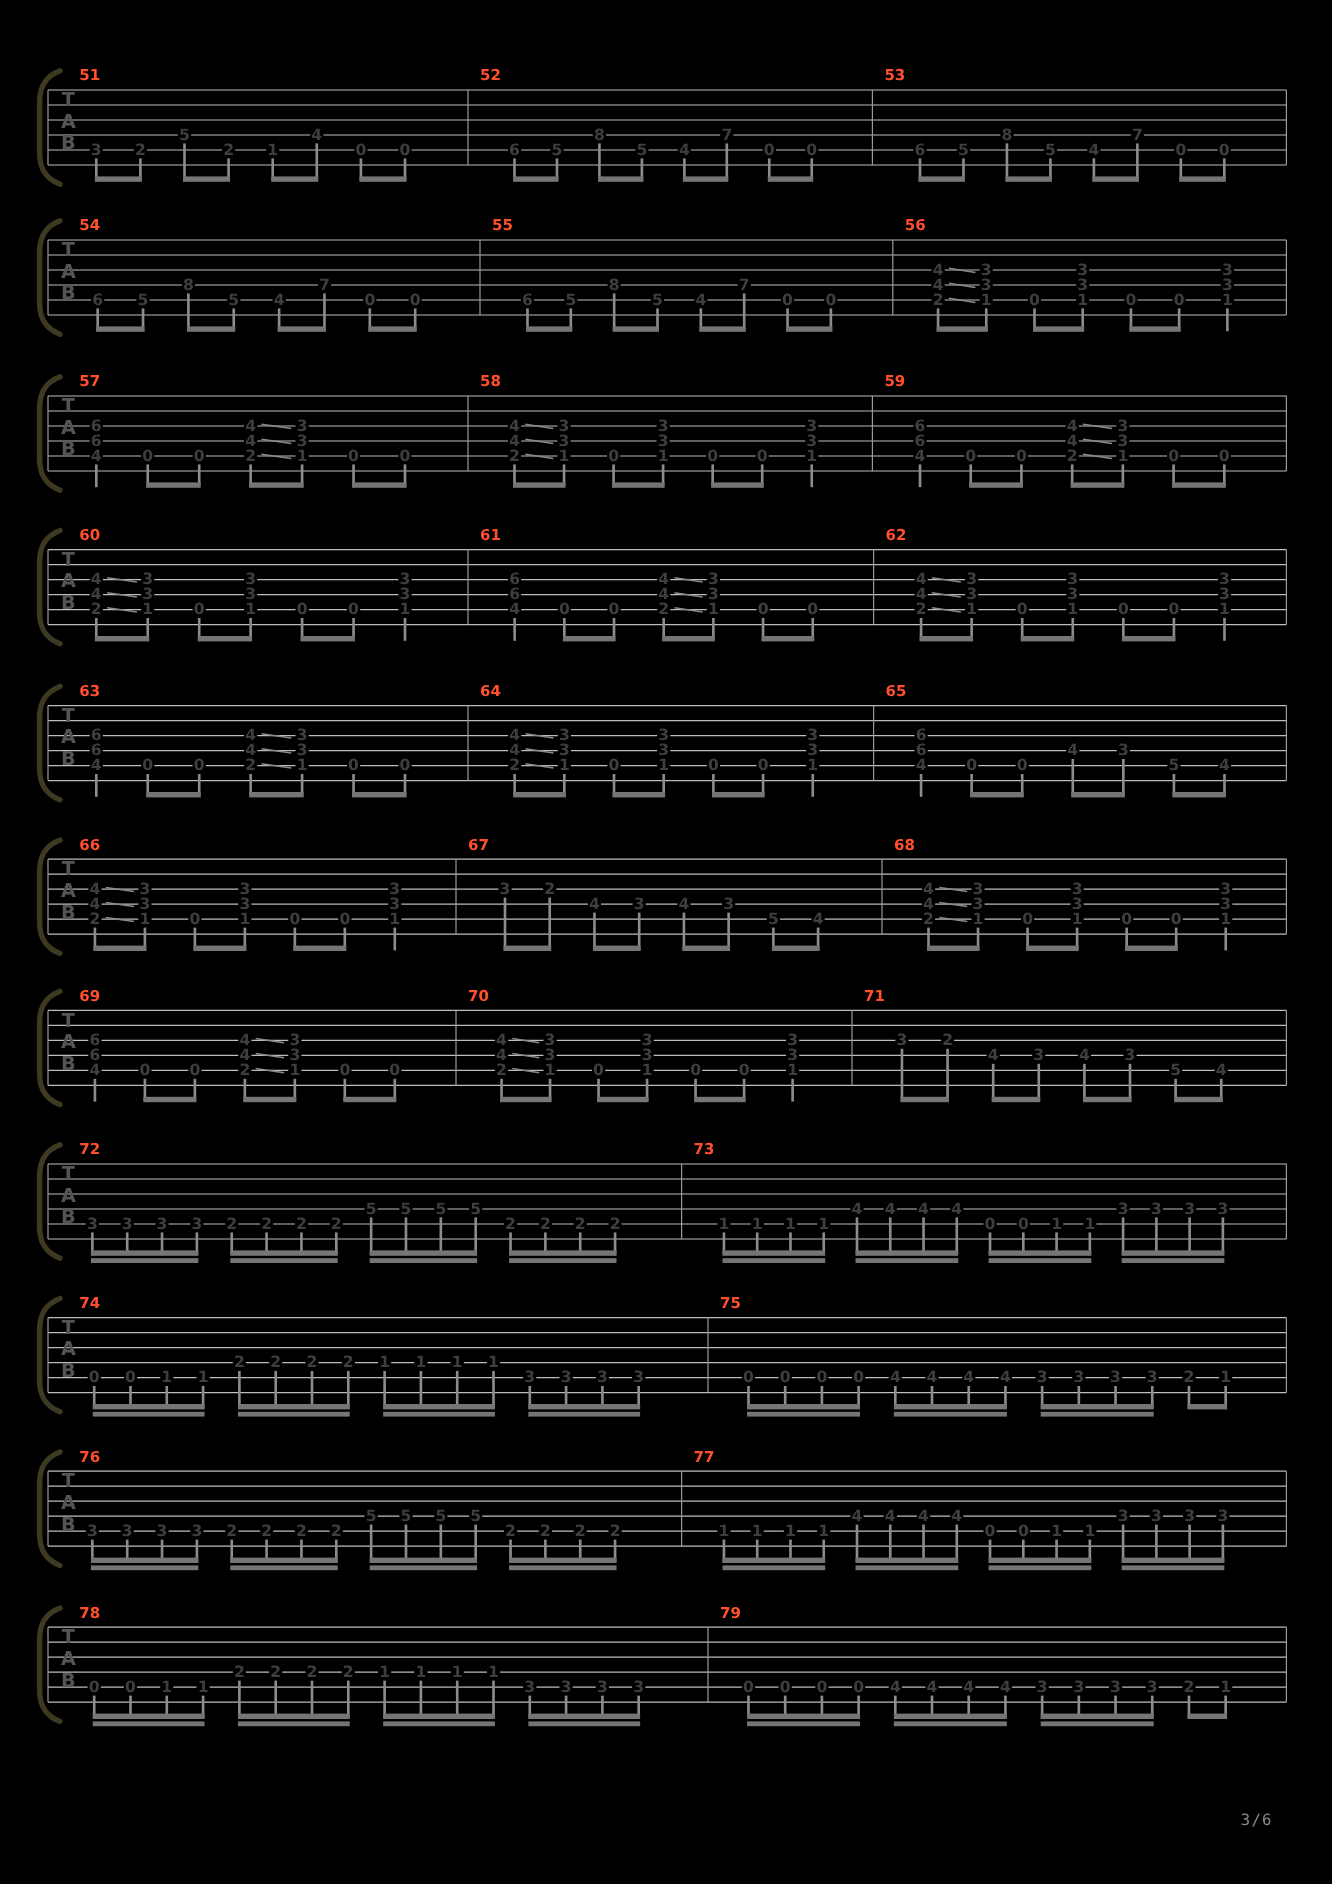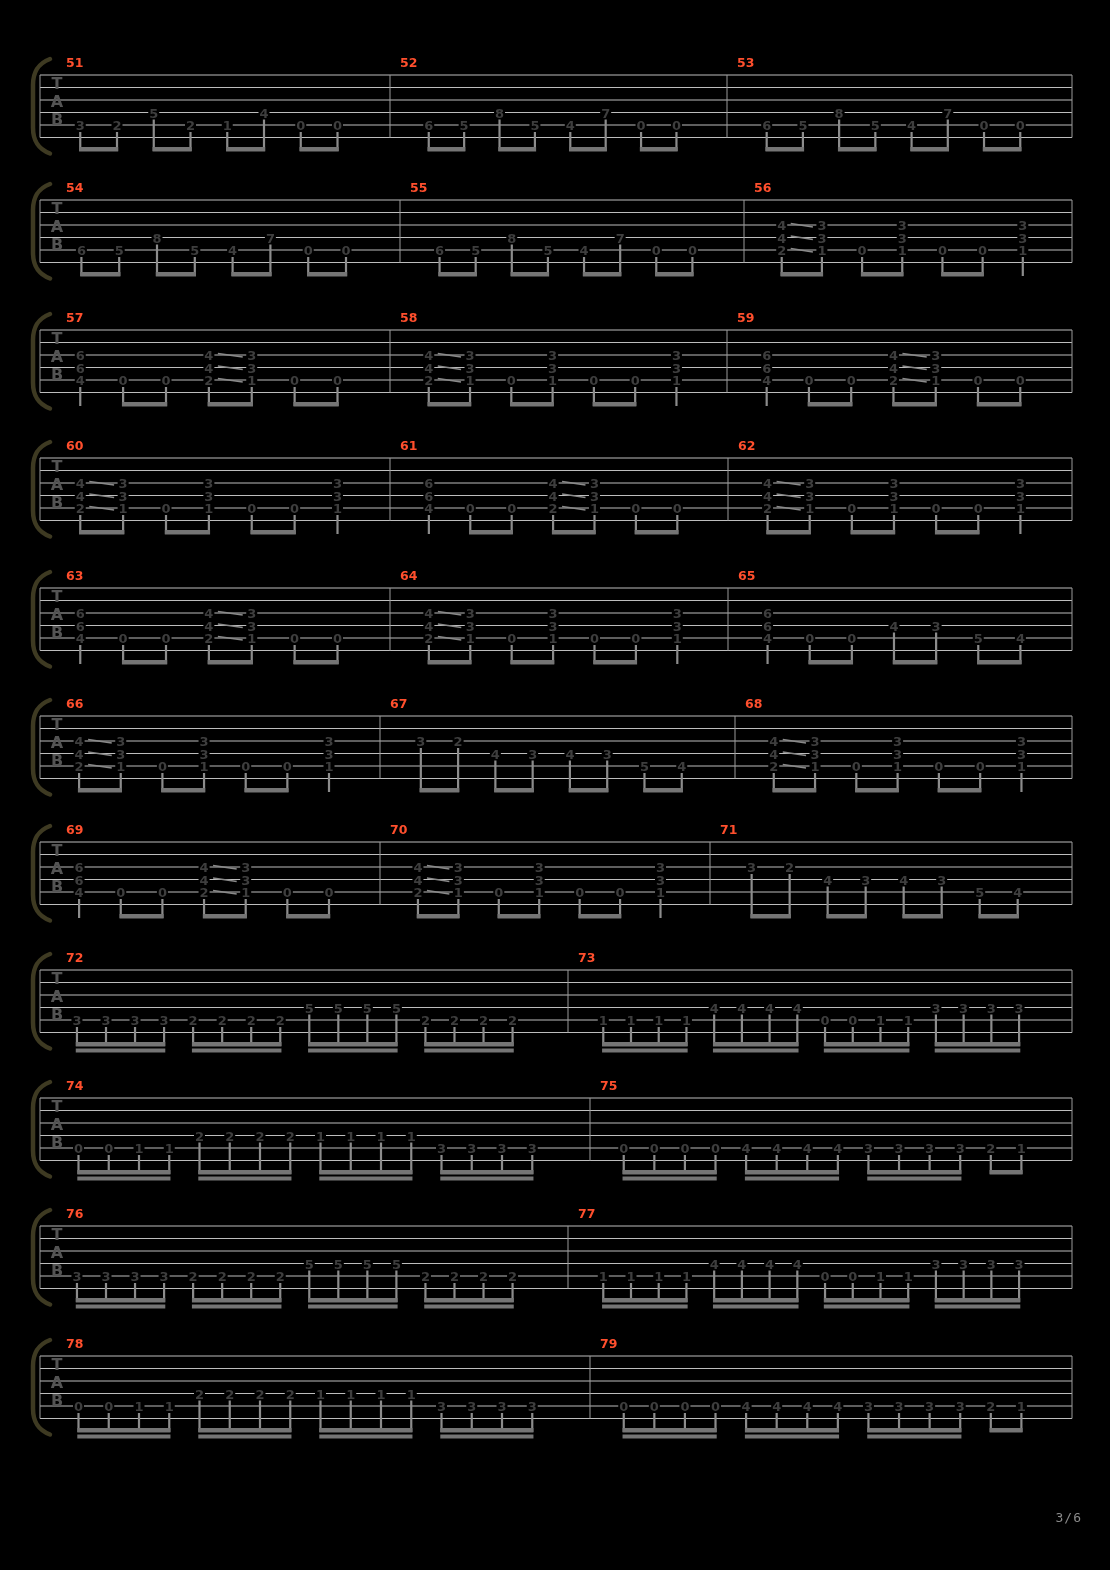--- a/index.html
+++ b/index.html
@@ -2,21 +2,21 @@
 <html><head>
 <meta charset="utf-8">
 <style>
   html,body{margin:0;padding:0;background:#000;}
   .sheet{position:relative;width:1110px;height:1570px;background:#000;overflow:hidden;
          font-family:"DejaVu Sans",sans-serif;}
   svg text{user-select:none;}
   .fret{font:bold 13px "DejaVu Sans",sans-serif;}
   .clef{font:bold 16px "DejaVu Sans",sans-serif;}
   .mnum{font:bold 12.5px "DejaVu Sans",sans-serif;}
-  .page-indicator{position:absolute;left:1034px;top:1510px;width:48px;text-align:right;
+  .page-indicator{position:absolute;left:1034px;top:1510px;width:48px;text-align:left;
     font:13px "DejaVu Sans Mono",monospace;letter-spacing:1px;}
 </style>
 </head>
 <body>
 
 <div class="sheet" style="background: rgb(0, 0, 0);">
   <svg id="sheet" width="1110" height="1570" viewBox="0 0 1110 1570">
       <g>
         <path d="M 50 59 C 37 64 33 73 33 85
        L 33 127.5 C 33 139.5 37 148.5 50 153.5" stroke="#3e3a22" stroke-width="4.5" fill="none" stroke-linecap="round"></path>

